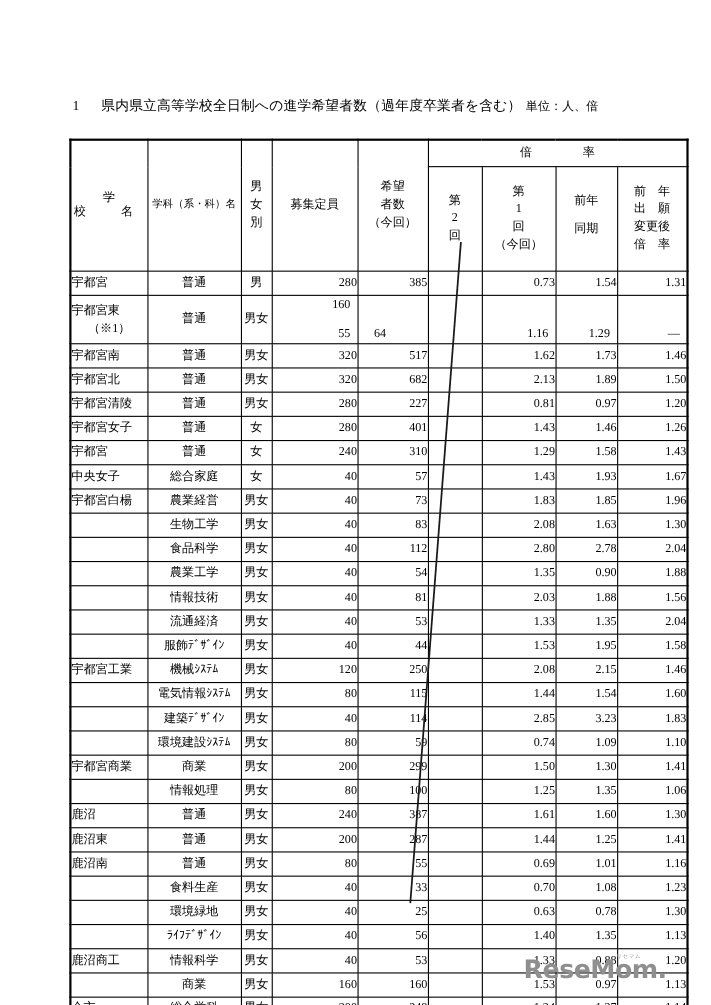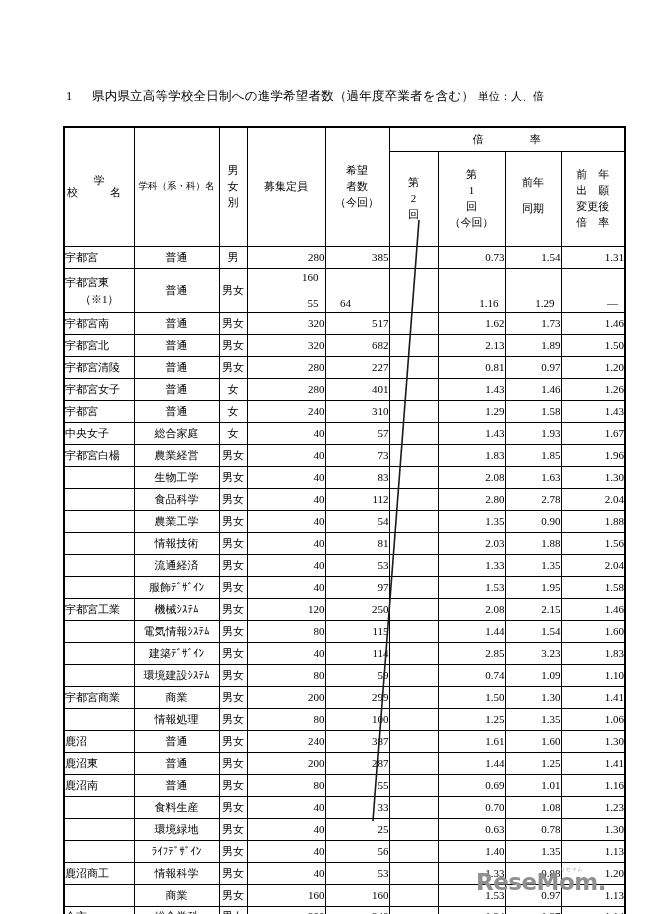--- a/index.html
+++ b/index.html
@@ -475,21 +475,21 @@
           <td class="blank"></td>
           <td class="num">1.33</td>
           <td class="num">1.35</td>
           <td class="num">2.04</td>
         </tr>
         <tr class="rowh">
           <td class="school"></td>
           <td class="course">服飾ﾃﾞｻﾞｲﾝ</td>
           <td class="gender">男女</td>
           <td class="num">40</td>
-          <td class="num">97</td>
+          <td class="num">44</td>
           <td class="blank"></td>
           <td class="num">1.53</td>
           <td class="num">1.95</td>
           <td class="num">1.58</td>
         </tr>
         <tr class="rowh">
           <td class="school">宇都宮工業</td>
           <td class="course">機械ｼｽﾃﾑ</td>
           <td class="gender">男女</td>
           <td class="num">120</td>

